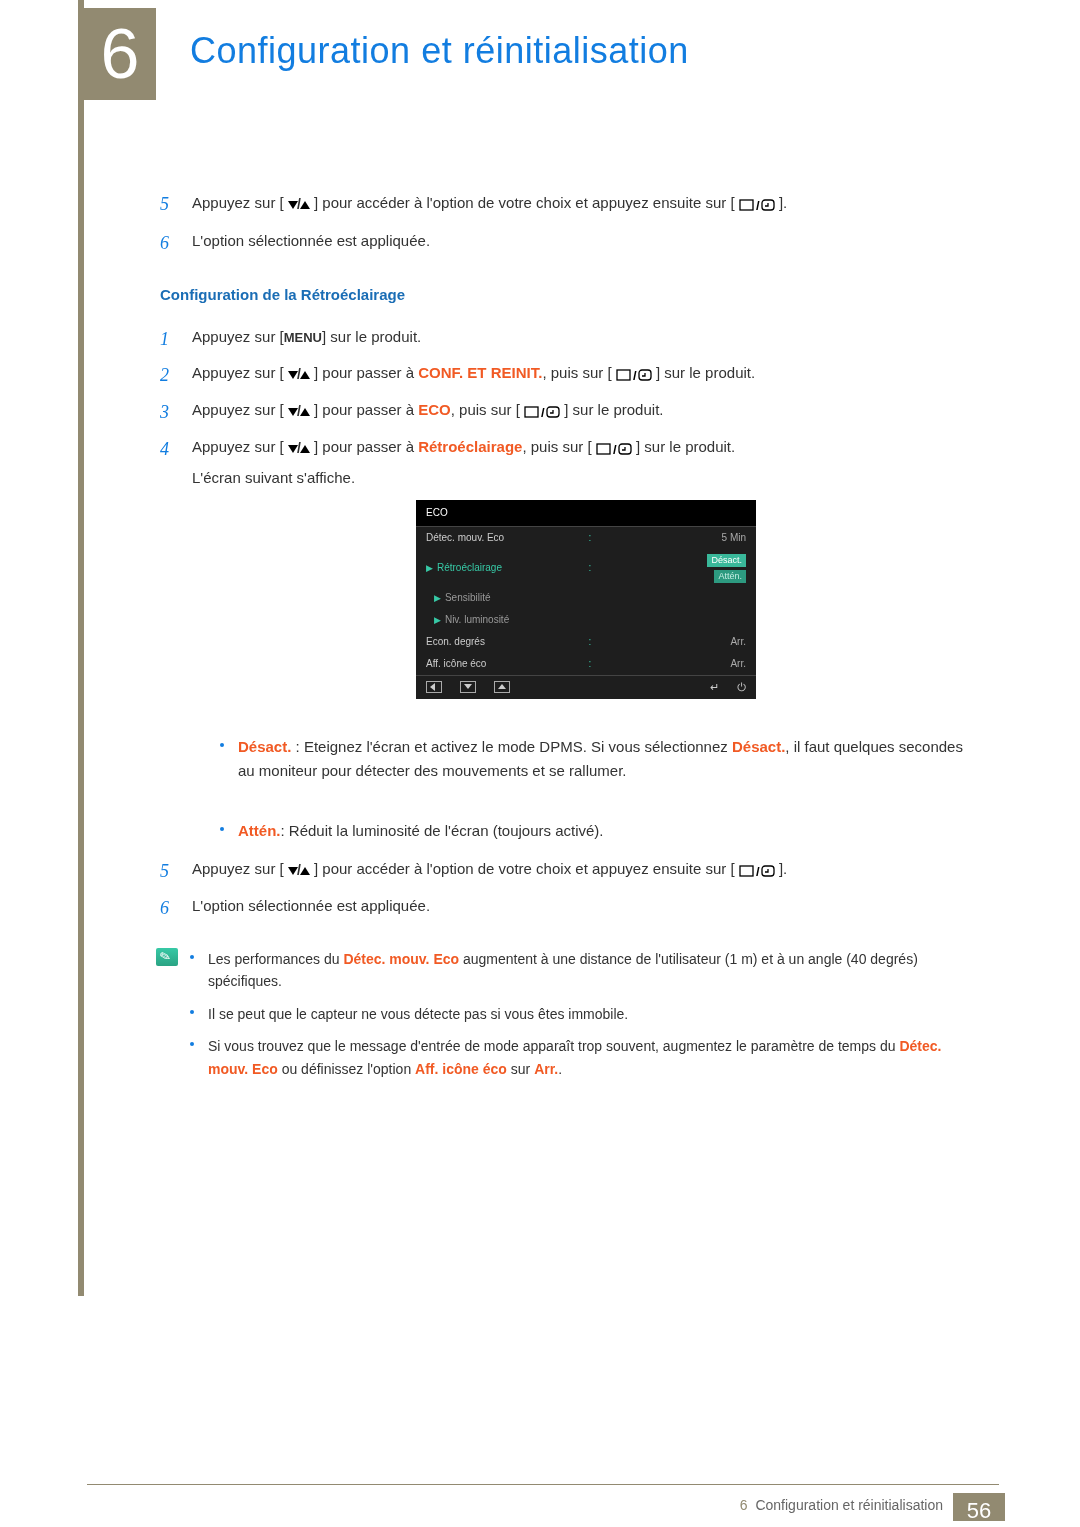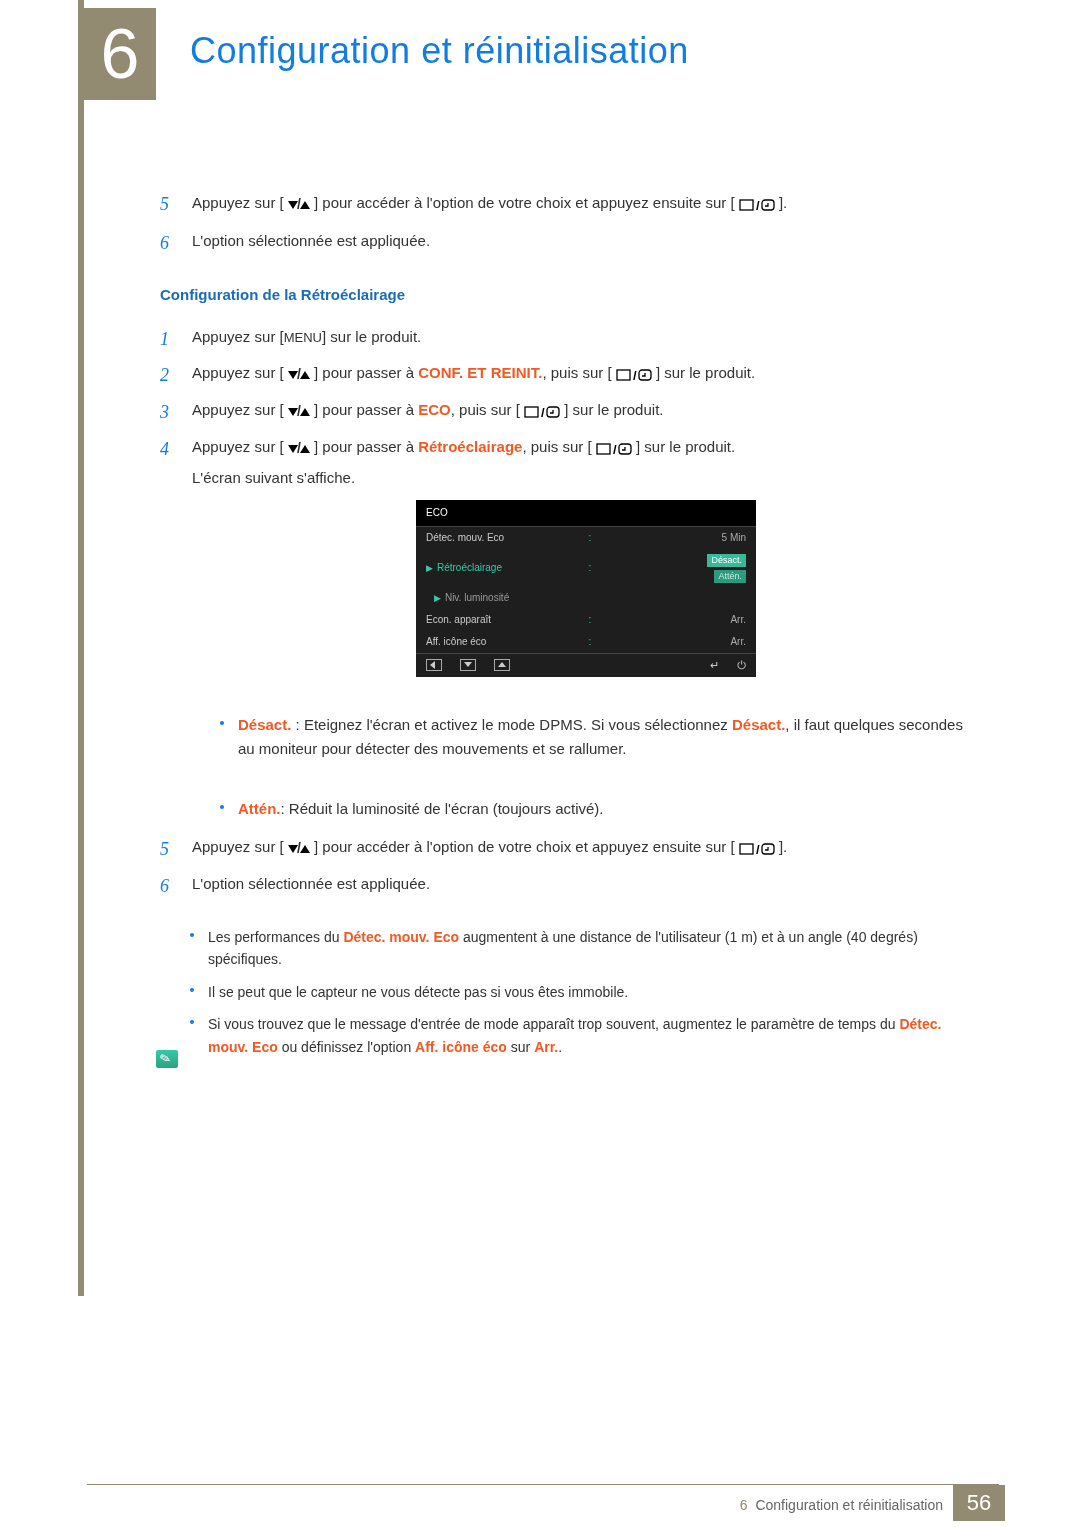--- a/index.html
+++ b/index.html
@@ -31,37 +31,37 @@
   .menu-footer .grp { display:flex; gap:18px; }
   .ft-icon { display:inline-block; width:14px; height:10px; border:1px solid #aaa; position:relative; }
   .ft-left::after { content:""; position:absolute; left:3px; top:1px; width:0; height:0; border-top:4px solid transparent; border-bottom:4px solid transparent; border-right:5px solid #ccc; }
   .ft-down::after { content:""; position:absolute; left:3px; top:2px; width:0; height:0; border-left:4px solid transparent; border-right:4px solid transparent; border-top:5px solid #ccc; }
   .ft-up::after { content:""; position:absolute; left:3px; top:2px; width:0; height:0; border-left:4px solid transparent; border-right:4px solid transparent; border-bottom:5px solid #ccc; }
   .ft-enter { color:#ccc; font-size:11px; border:none; line-height:10px; }
   .ft-power { color:#ccc; font-size:11px; border:none; line-height:10px; }
   .bullets { list-style:none; padding:0; margin:0 0 14px 28px; }
   .bullets li { position:relative; padding-left:18px; margin-bottom:8px;margin-top:36px; }
   .bullets li::before { content:""; position:absolute; left:0; top:8px; width:4px; height:4px; border-radius:50%; background:#127de0; }
-  .note-block { display:flex; align-items:flex-end; margin-top:8px; margin-left:-4px; }
+  .note-block { display:flex; align-items:flex-start; margin-top:8px; margin-left:-4px; }
   .note-icon { width:22px; height:18px; background:linear-gradient(#37c9a6,#2aa383); border-radius:2px; margin-right:12px; flex-shrink:0; position:relative; }
   .note-icon::after { content:"✎"; color:#fff; position:absolute; left:4px; top:-1px; font-size:13px; transform:rotate(-15deg); }
   .note-bullets { list-style:none; padding:0; margin:0; }
   .note-bullets li { position:relative; padding-left:18px; margin-bottom:10px; font-size:14px; }
   .note-bullets li::before { content:""; position:absolute; left:0; top:7px; width:4px; height:4px; border-radius:50%; background:#127de0; }
   .footer { position:absolute; left:3px; bottom:0; width:100%; height:60px; }
   .footer-strip { position:absolute; left:84px; bottom:42px; right:84px; height:1px; background:#928a71; }
   .footer-text { position:absolute; right:140px; bottom:14px; font-size:14px; color:#666; }
-  .footer-num-box { position:absolute; right:78px; bottom:6px; width:52px; height:36px; background:#928a71; color:#fff; text-align:center; line-height:36px; font-size:22px; }
+  .footer-num-box { position:absolute; right:78px; bottom:6px; width:52px; height:28px; background:#928a71; color:#fff; text-align:center; line-height:36px; font-size:22px; }
   .footer-chnum { color:#928a71; margin-right:4px; }
   .icon-updown { display:inline-block; vertical-align:middle; }
   .icon-updown .tri-down, .icon-updown .tri-up { margin:0 0px; }
   .icon-updown .slash { font-size:14px; margin:0 -1px; font-weight:bold; }
   .icon-select { display:inline-block; vertical-align:middle; }
   .icon-select svg { vertical-align:middle; }
-  .menu-label { font-weight:normal; font-size:13px; font-family:Arial, sans-serif; }
+  .menu-label { font-weight:bold; font-size:13px; font-family:Arial, sans-serif; }
   .text-line { line-height:1.7; }
 </style>
 </head>
 <body>
 
 <div class="page">
 
   <div class="left-strip"></div>
   <div class="chapter-badge">6</div>
   <div class="chapter-title">Configuration et réinitialisation</div>
@@ -147,26 +147,31 @@
                   <td class="lbl">Détec. mouv. Eco</td>
                   <td class="sep">:</td>
                   <td class="val">5 Min</td>
                 </tr>
             <tr>
                   <td class="lbl"><span class="menu-arrow">▶</span><span style="color:#37c9a6;">Rétroéclairage</span></td>
                   <td class="sep">:</td>
                   <td class="val"><span class="highlight-val">Désact.</span><br><span class="highlight-val2">Attén.</span></td>
                 </tr>
             <tr>
+                  <td class="lbl menu-sub"><span class="menu-arrow">▶</span><span>Sensibilité</span></td>
+                  <td class="sep"></td>
+                  <td class="val"></td>
+                </tr>
+            <tr>
                   <td class="lbl menu-sub"><span class="menu-arrow">▶</span><span>Niv. luminosité</span></td>
                   <td class="sep"></td>
                   <td class="val"></td>
                 </tr>
             <tr>
-                  <td class="lbl">Econ. apparaît</td>
+                  <td class="lbl">Econ. degrés</td>
                   <td class="sep">:</td>
                   <td class="val">Arr.</td>
                 </tr>
             <tr>
                   <td class="lbl">Aff. icône éco</td>
                   <td class="sep">:</td>
                   <td class="val">Arr.</td>
                 </tr>
           </tbody>
             </table>

